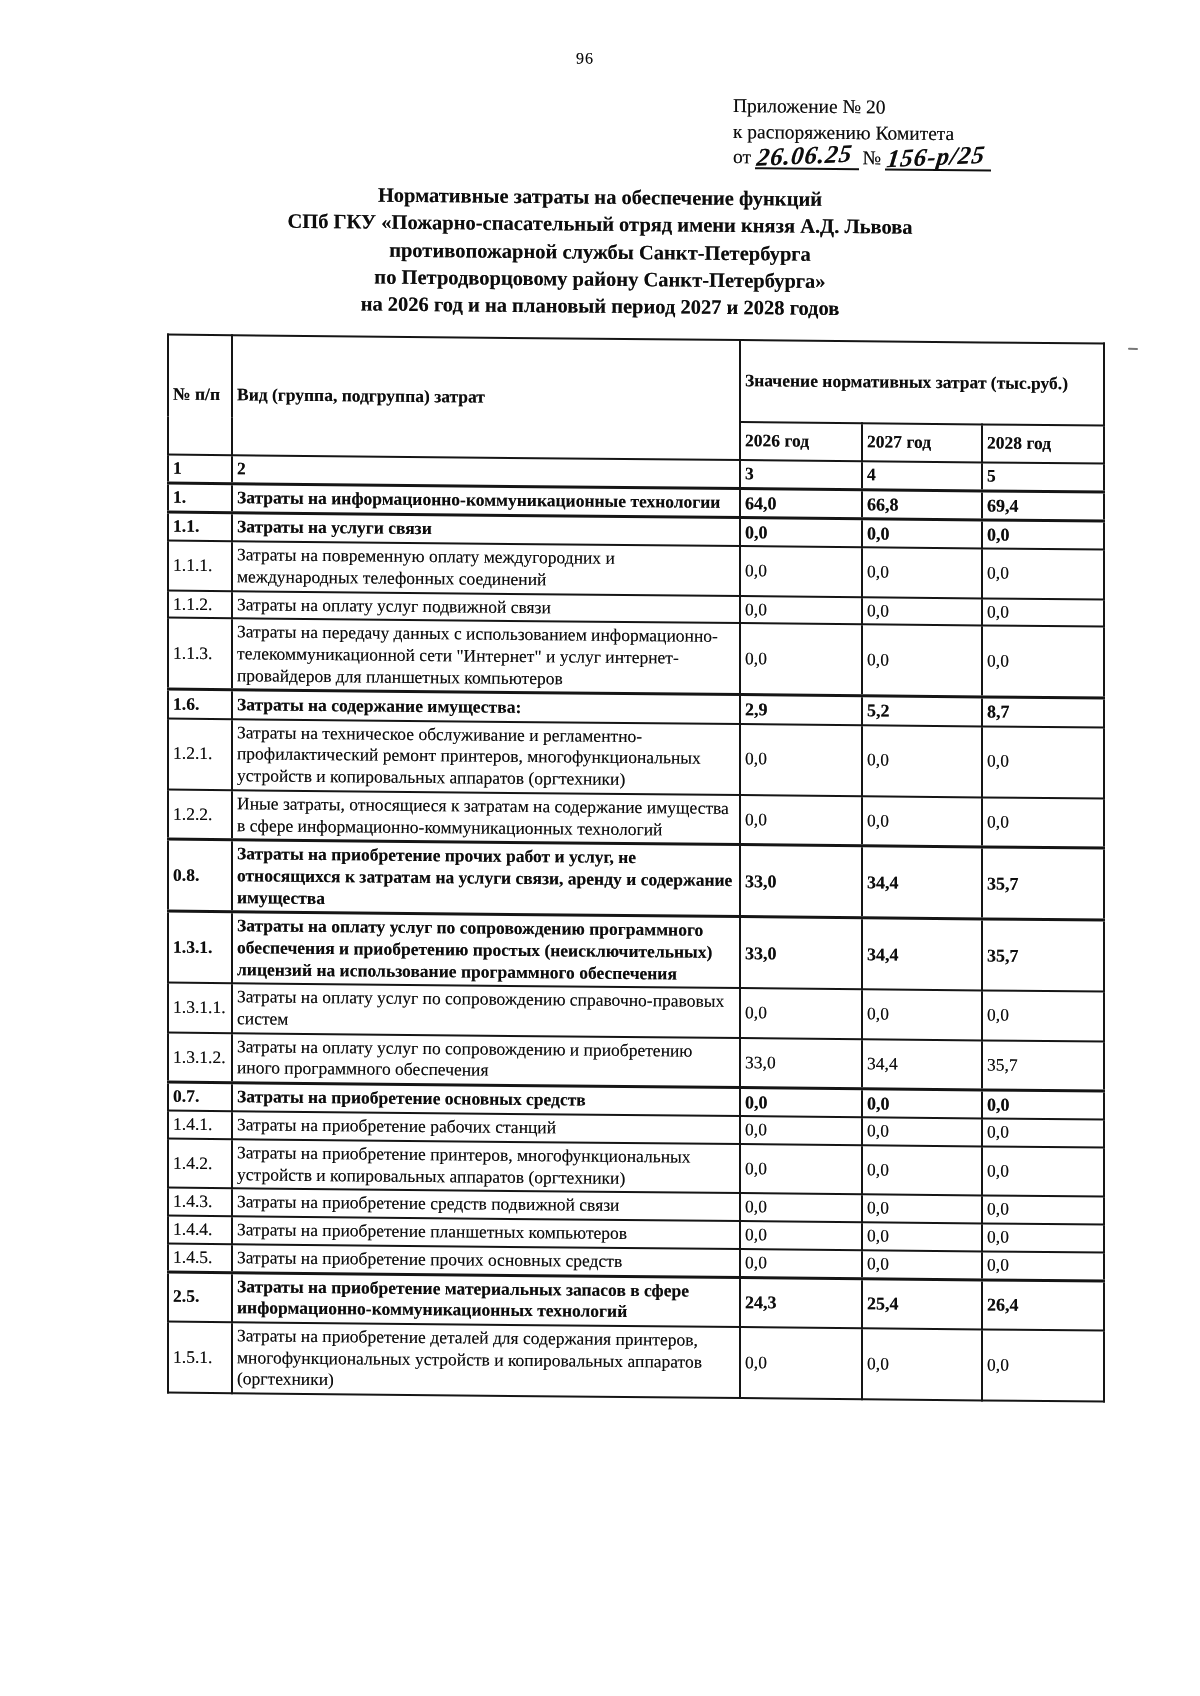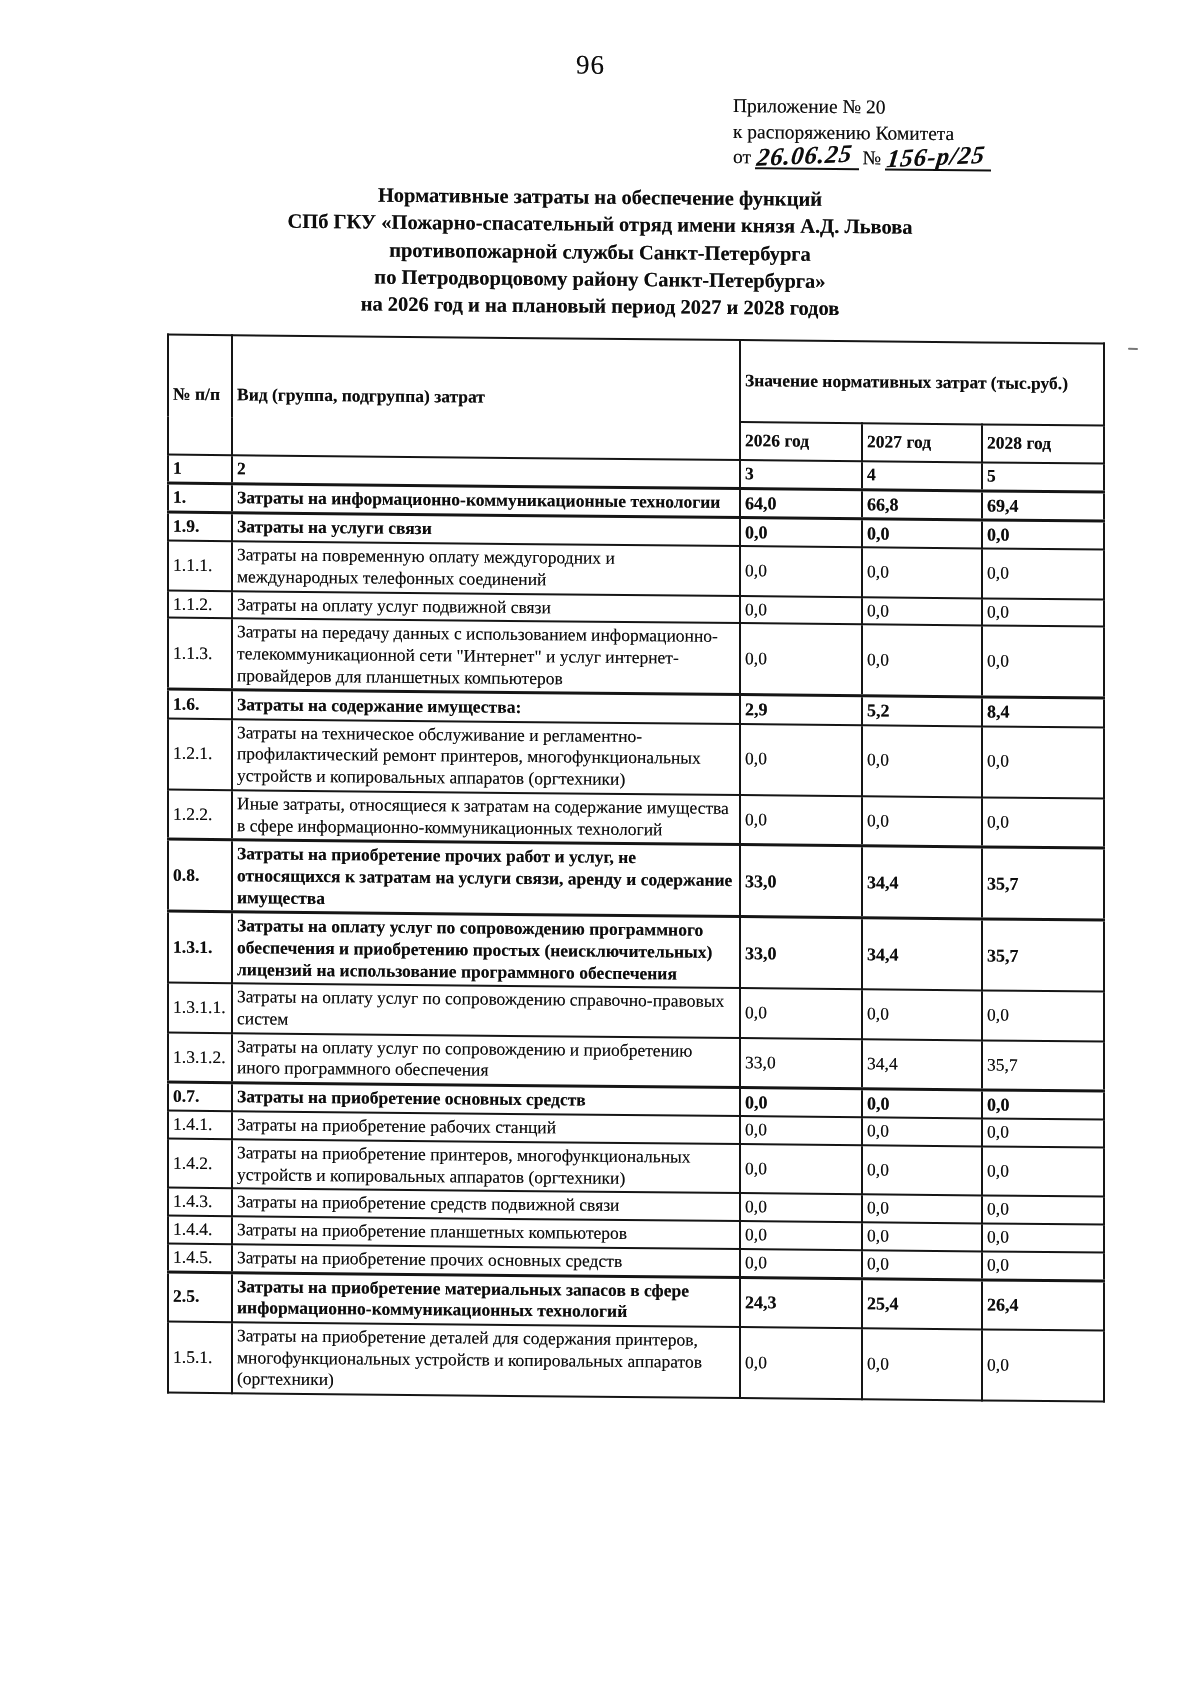--- a/index.html
+++ b/index.html
@@ -17,21 +17,21 @@
   }
   
   .scan{
     position:absolute;inset:0;
     transform:skewY(0.55deg);
     transform-origin:0 0;
     text-shadow:0 0 0.4px rgba(0,0,0,0.55);
   }
   .page-num{
     position:absolute;top:44px;left:576px;
-    font-size:27px;letter-spacing:1px;
+    font-size:16px;letter-spacing:1px;
   }
   .stamp{
     position:absolute;top:86px;left:733px;
     font-size:19.5px;line-height:1.32;
     width:380px;
   }
   .stamp-line{white-space:nowrap;}
   .hw-wrap{
     display:inline-block;
     border-bottom:2px solid #111;
@@ -139,21 +139,21 @@
       </thead>
       <tbody>
           <tr class="group">
             <td class="c-num">1.</td>
             <td class="c-label">Затраты на информационно-коммуникационные технологии</td>
             <td class="c-val">64,0</td>
             <td class="c-val">66,8</td>
             <td class="c-val">69,4</td>
           </tr>
           <tr class="group">
-            <td class="c-num">1.9.</td>
+            <td class="c-num">1.1.</td>
             <td class="c-label">Затраты на услуги связи</td>
             <td class="c-val">0,0</td>
             <td class="c-val">0,0</td>
             <td class="c-val">0,0</td>
           </tr>
           <tr>
             <td class="c-num">1.1.1.</td>
             <td class="c-label">Затраты на повременную оплату междугородних и международных телефонных соединений</td>
             <td class="c-val">0,0</td>
             <td class="c-val">0,0</td>
@@ -171,21 +171,21 @@
             <td class="c-label">Затраты на передачу данных с использованием информационно-телекоммуникационной сети "Интернет" и услуг интернет-провайдеров для планшетных компьютеров</td>
             <td class="c-val">0,0</td>
             <td class="c-val">0,0</td>
             <td class="c-val">0,0</td>
           </tr>
           <tr class="group">
             <td class="c-num">1.6.</td>
             <td class="c-label">Затраты на содержание имущества:</td>
             <td class="c-val">2,9</td>
             <td class="c-val">5,2</td>
-            <td class="c-val">8,4</td>
+            <td class="c-val">8,7</td>
           </tr>
           <tr>
             <td class="c-num">1.2.1.</td>
             <td class="c-label">Затраты на техническое обслуживание и регламентно-профилактический ремонт принтеров, многофункциональных устройств и копировальных аппаратов (оргтехники)</td>
             <td class="c-val">0,0</td>
             <td class="c-val">0,0</td>
             <td class="c-val">0,0</td>
           </tr>
           <tr>
             <td class="c-num">1.2.2.</td>

